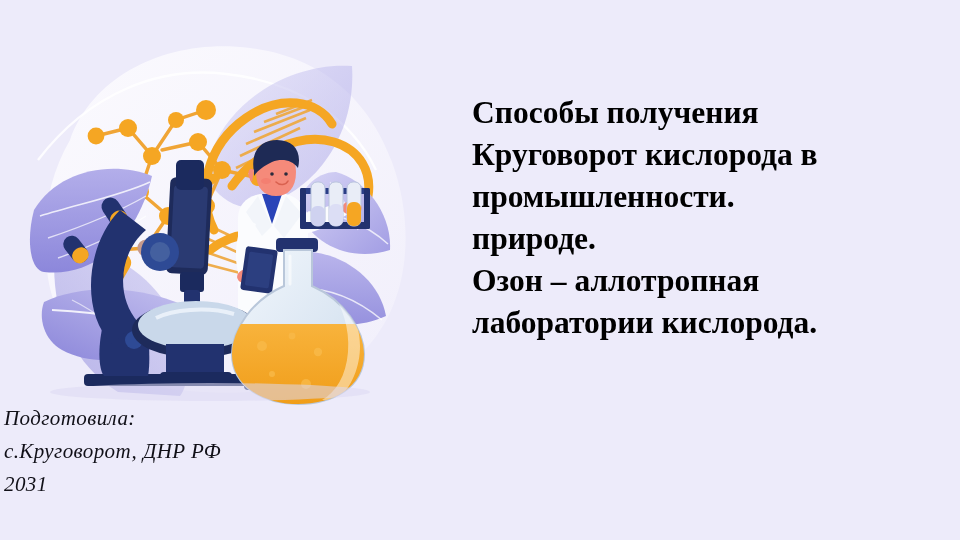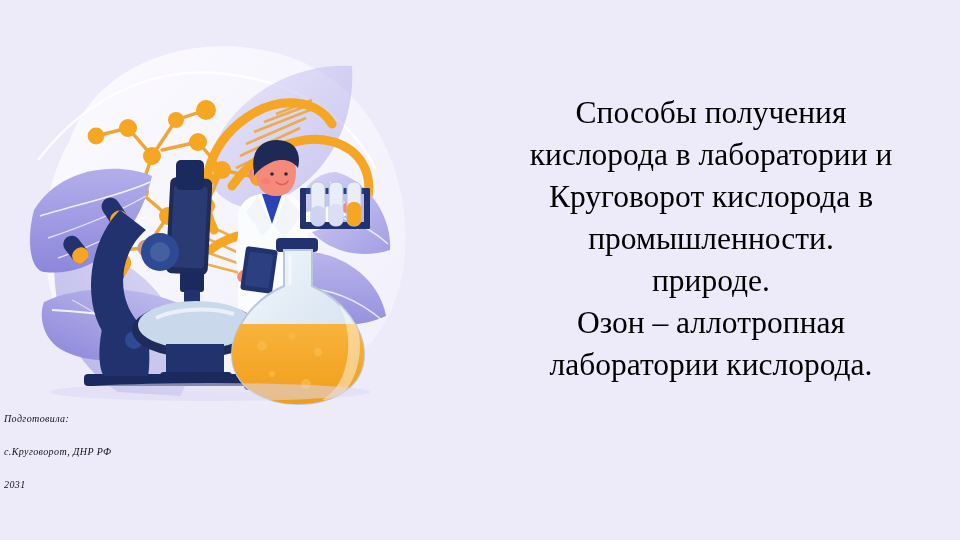--- a/index.html
+++ b/index.html
@@ -23,40 +23,39 @@
     width:470px;height:410px;
   }
   #illustration svg{display:block;width:470px;height:410px;}
 
   
   #title-block{
     position:absolute;
     left:472px;
     top:92px;
     width:478px;
-    text-align:center;
     color:#000000;
     font-family:"Liberation Serif", serif;
     font-size:31.5px;
     line-height:42px;
-    font-weight:400;
+    font-weight:700;
     letter-spacing:0px;
   }
   #title-block .tline{display:block;white-space:nowrap;}
 
   
   #author-block{
     position:absolute;
     left:4px;
     top:402px;
     width:300px;
     color:#111018;
     font-family:"Liberation Serif", serif;
     font-style:italic;
-    font-size:10px;
+    font-size:21px;
     line-height:33px;
     letter-spacing:.4px;
   }
   #author-block .aline{display:block;white-space:nowrap;}
 </style>
 </head>
 <body>
 
 <div id="slide">
 
@@ -284,21 +283,20 @@
         </g>
         <path d="M290 256 L290 284" stroke="#FFFFFF" stroke-width="3" opacity=".6" stroke-linecap="round"></path>
       </g>
 
       <ellipse cx="210" cy="392" rx="160" ry="9" fill="#DCD9F2" opacity=".55"></ellipse>
     </svg>
   </div>
 
   <div id="title-block">
     <span class="tline">Способы получения</span>
-    <span class="tline">кислорода в лаборатории и</span>
     <span class="tline">Круговорот  кислорода  в</span>
     <span class="tline">промышленности.</span>
     <span class="tline">природе.</span>
     <span class="tline">Озон – аллотропная</span>
     <span class="tline">лаборатории  кислорода.</span>
   </div>
 
   <div id="author-block">
     <span class="aline">Подготовила:</span>
     <span class="aline">с.Круговорот, ДНР РФ</span>

